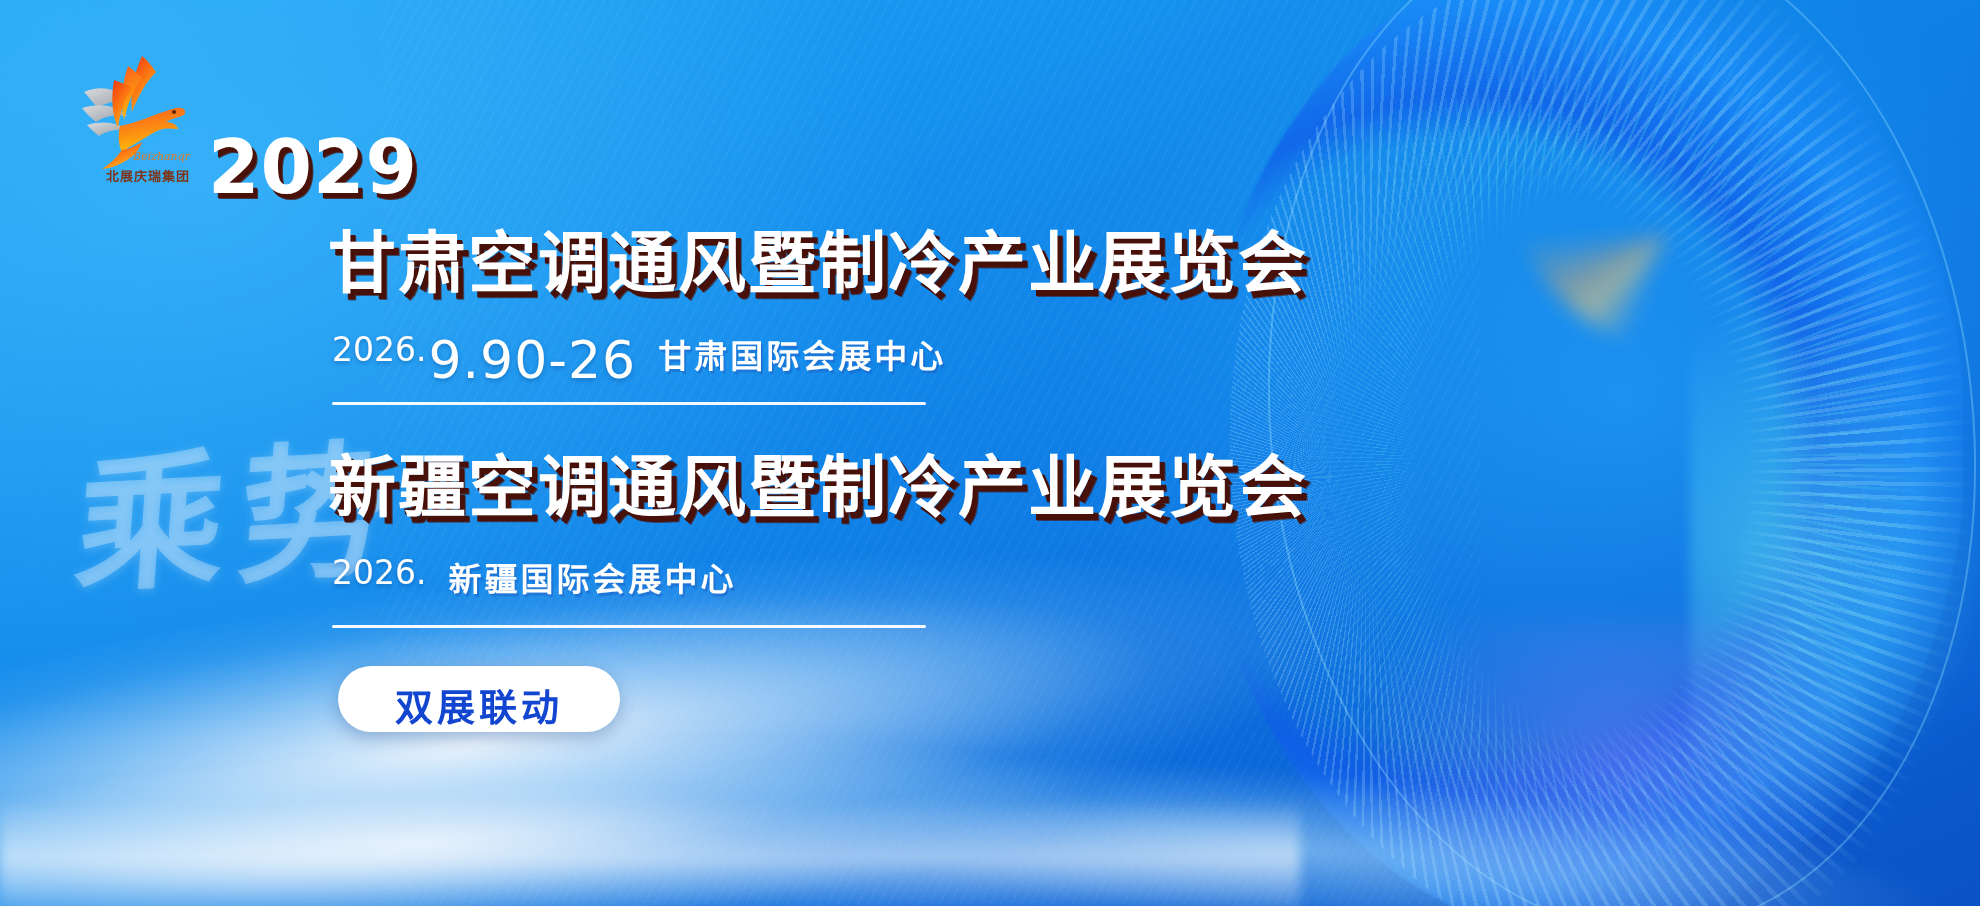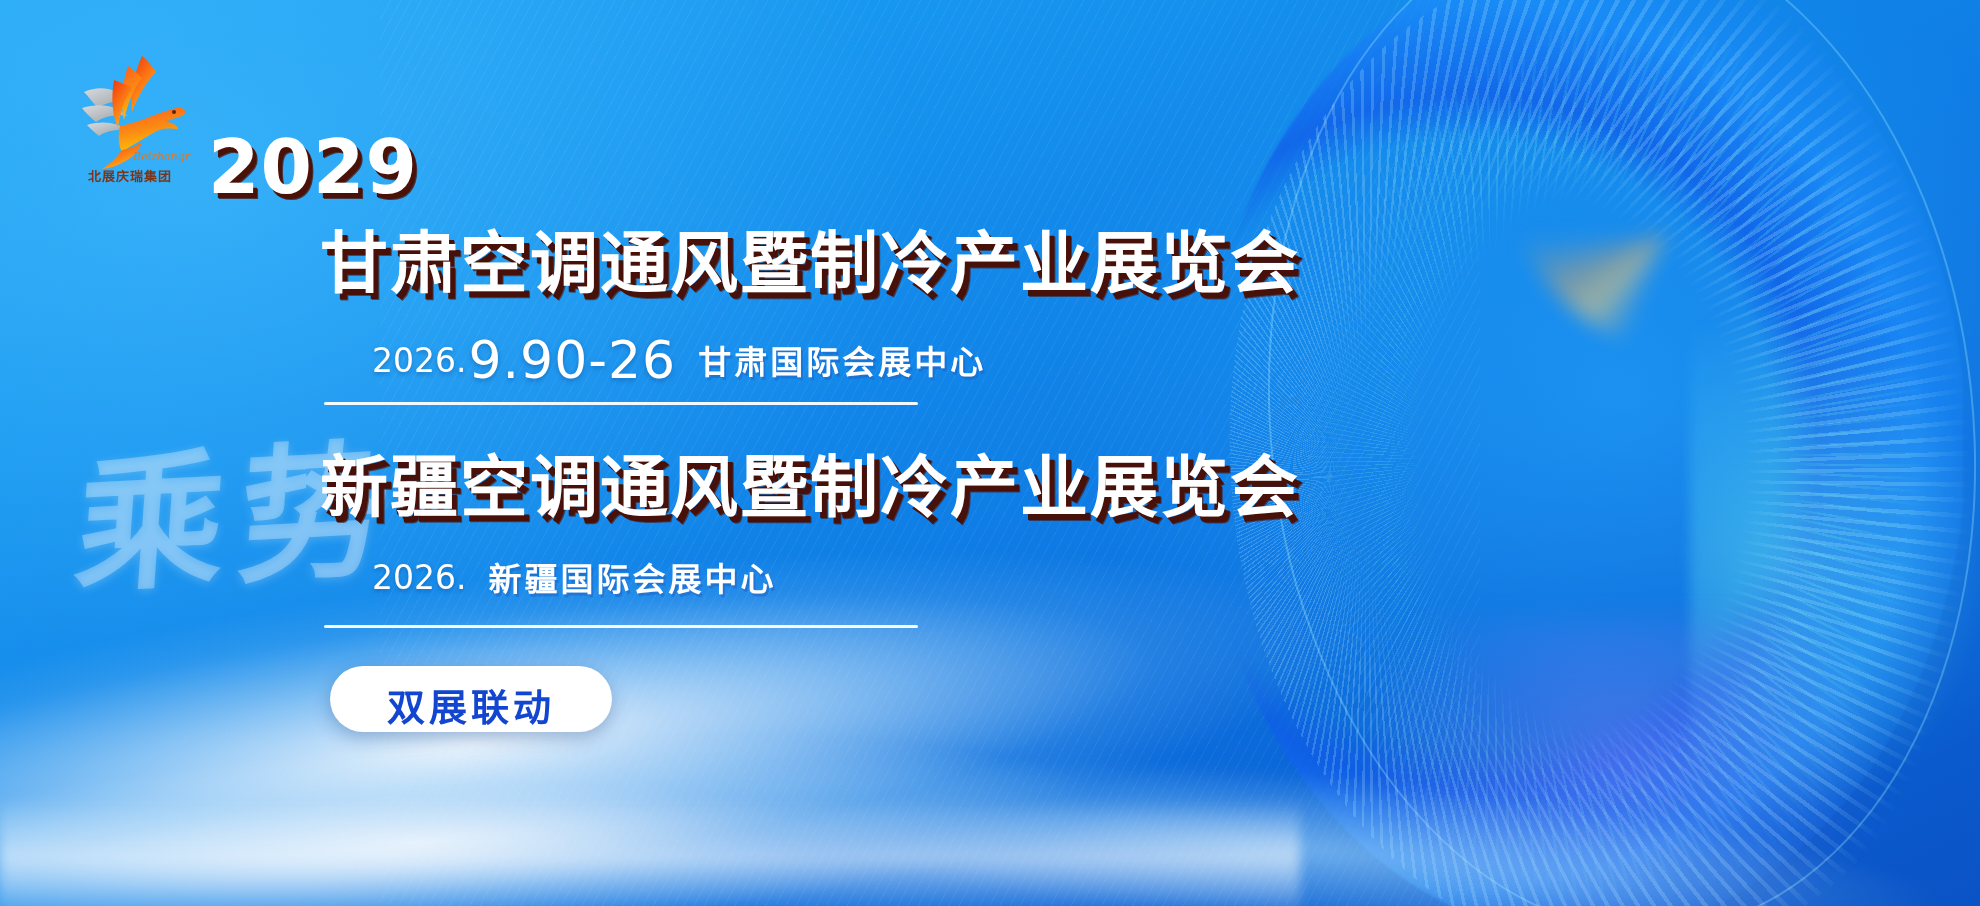--- a/index.html
+++ b/index.html
@@ -119,56 +119,55 @@
     color:rgba(255,255,255,0.30);
     text-shadow:0 2px 10px rgba(255,255,255,0.22);
     transform:skewX(-7deg) rotate(-3deg);
     white-space:nowrap;
   }
 
   
   .logo-block{position:absolute;left:60px;top:46px;width:270px;height:140px;}
   .bird{position:absolute;left:8px;top:0;width:120px;height:125px;}
   .logo-cn{
-    position:absolute;left:10px;top:120px;width:120px;text-align:center;
+    position:absolute;left:10px;top:120px;width:120px;text-align:right;
     font-family:"DejaVu Sans","Liberation Sans",sans-serif;
     font-size:13px;font-weight:700;letter-spacing:1px;
     color:#7e3416;white-space:nowrap;
   }
   .logo-en{
     position:absolute;left:10px;top:104px;width:120px;text-align:right;
     font-family:"DejaVu Serif","Liberation Serif",serif;
     font-size:11px;font-style:italic;color:#e2761f;white-space:nowrap;
   }
   .year{
     position:absolute;left:148px;top:84px;
     font-family:"DejaVu Sans","Liberation Sans",sans-serif;
     font-weight:800;font-size:74px;line-height:74px;letter-spacing:1px;
     color:#ffffff;
     text-shadow:4px 5px 0 #4a1108, 5px 6px 0 rgba(74,17,8,0.75);
     white-space:nowrap;
   }
 
   
-  .content{position:absolute;left:320px;top:0;width:1200px;height:858px;}
+  .content{position:absolute;left:328px;top:0;width:1200px;height:858px;}
 
   .evt-title{
     position:absolute;left:0;
     font-family:"DejaVu Sans","Liberation Sans",sans-serif;
     font-weight:800;font-size:68px;line-height:72px;letter-spacing:2px;
     color:#ffffff;white-space:nowrap;
     text-shadow:5px 6px 0 #471109, 6px 7px 0 rgba(71,17,9,0.6);
   }
   .evt-title.t1{top:228px;}
   .evt-title.t2{top:452px;}
 
   .evt-meta{
-    position:absolute;left:4px;display:flex;align-items:center;
-    white-space:nowrap;
-    margin-left:48px;
+    position:absolute;left:4px;display:flex;align-items:flex-start;
+    white-space:nowrap;
   }
   .evt-meta.m1{top:330px;}
   .evt-meta.m2{top:553px;}
   .yr{
     font-family:"DejaVu Sans","Liberation Sans",sans-serif;
     font-size:33px;font-weight:400;color:#ffffff;letter-spacing:0px;
     text-shadow:0 2px 4px rgba(6,50,120,0.35);
   }
   .dt{
     font-family:"DejaVu Sans","Liberation Sans",sans-serif;

